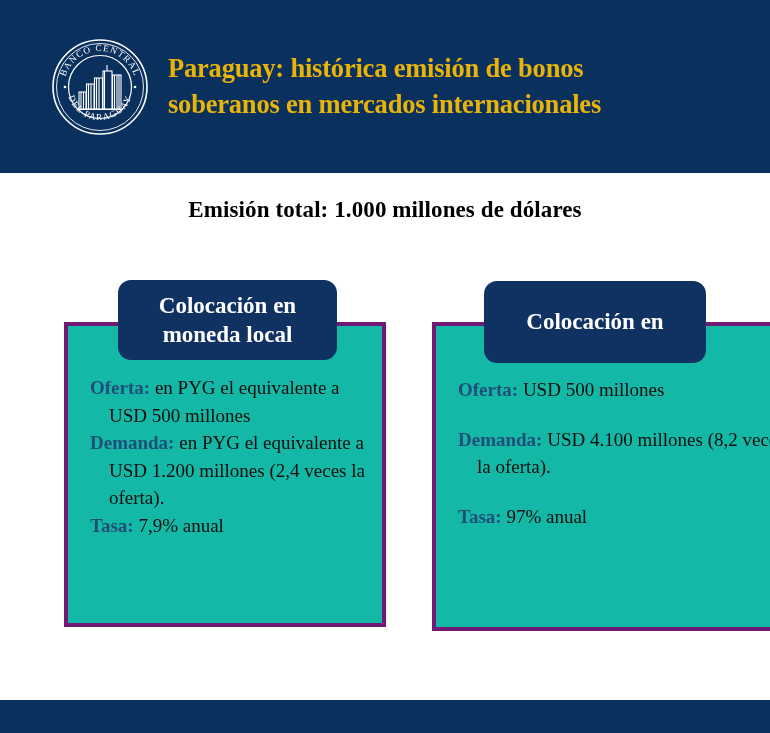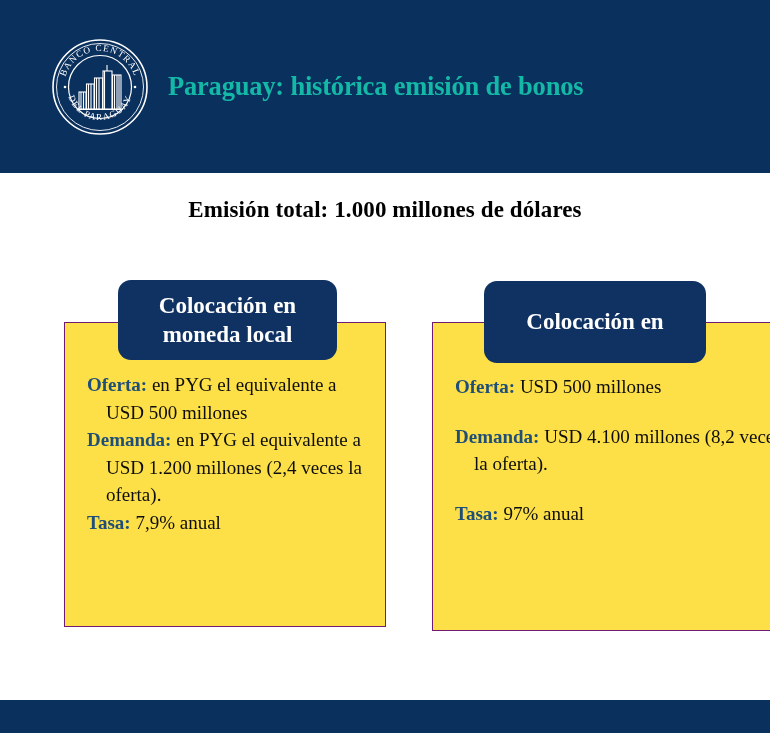--- a/index.html
+++ b/index.html
@@ -26,21 +26,21 @@
     align-items: center;
   }
   #bcp-logo {
     width: 100px;
     height: 100px;
     margin-left: 50px;
     margin-right: 18px;
     flex: 0 0 auto;
   }
   #header-title {
-    color: #14b8a6;
+    color: #eab308;
     font-family: "Liberation Serif", serif;
     font-weight: bold;
     font-size: 26.5px;
     line-height: 1.33;
     letter-spacing: -0.2px;
     max-width: 580px;
   }
   #header-title .tline { display: block; white-space: nowrap; }
 
   
@@ -52,22 +52,22 @@
     color: #000000;
     font-family: "Liberation Serif", serif;
     font-weight: bold;
     font-size: 23px;
     letter-spacing: 0.1px;
   }
 
   
   .panel {
     position: absolute;
-    background: #fde047;
-    border: 1px solid #701a75;
+    background: #14b8a6;
+    border: 4px solid #701a75;
     box-sizing: border-box;
   }
   #panel-local {
     left: 64px;
     top: 322px;
     width: 322px;
     height: 305px;
   }
   #panel-usd {
     left: 432px;
@@ -180,20 +180,21 @@
     <text font-family="Liberation Serif, serif" font-size="9.2" fill="#ffffff" letter-spacing="1.2">
       <textPath href="#arc-top" startOffset="50%" text-anchor="middle">BANCO CENTRAL</textPath>
     </text>
     <text font-family="Liberation Serif, serif" font-size="9.2" fill="#ffffff" letter-spacing="1.2">
       <textPath href="#arc-bot" startOffset="50%" text-anchor="middle">DEL PARAGUAY</textPath>
     </text>
   </svg>
 
   <div id="header-title">
     <span class="tline">Paraguay: histórica emisión de bonos</span>
+    <span class="tline">soberanos en mercados internacionales</span>
   </div>
 </div>
 
 <div id="total-emission">Emisión total: 1.000 millones de dólares</div>
 
 <div class="panel" id="panel-local">
   <div class="panel-body">
     <p class="entry">
       <span class="lbl">Oferta:</span><span> en PYG el equivalente a USD 500 millones</span>
     </p>

